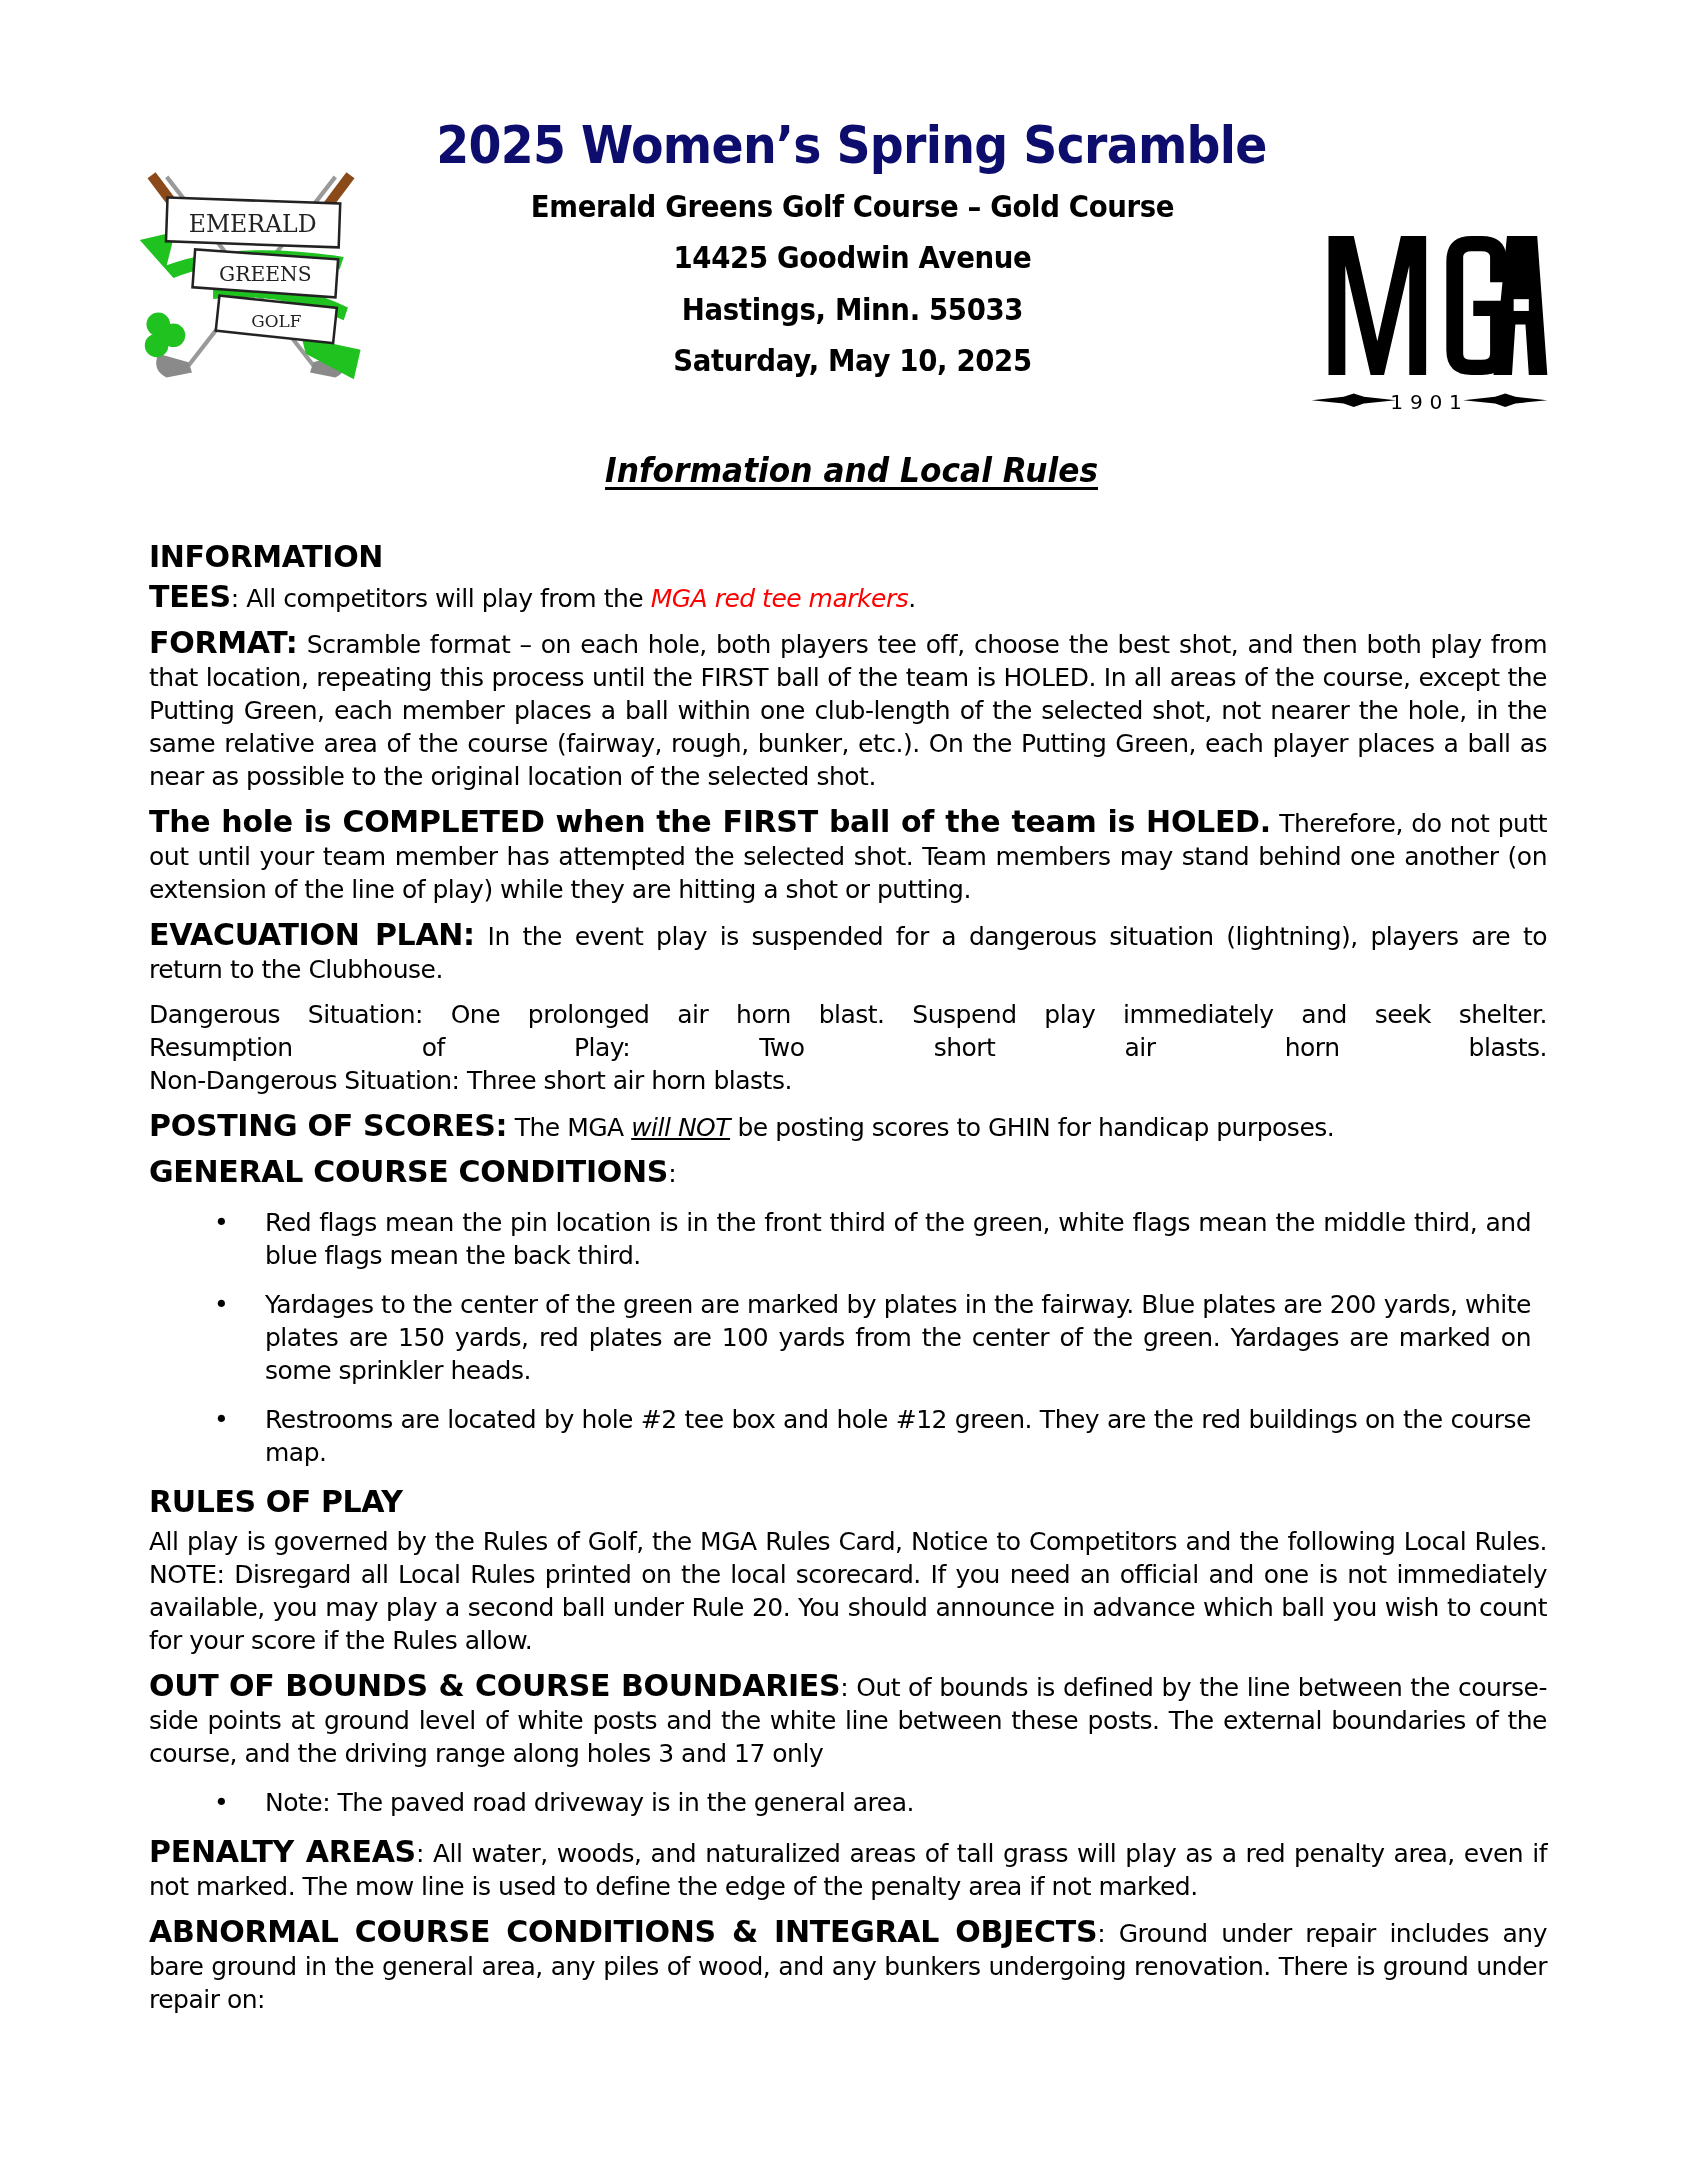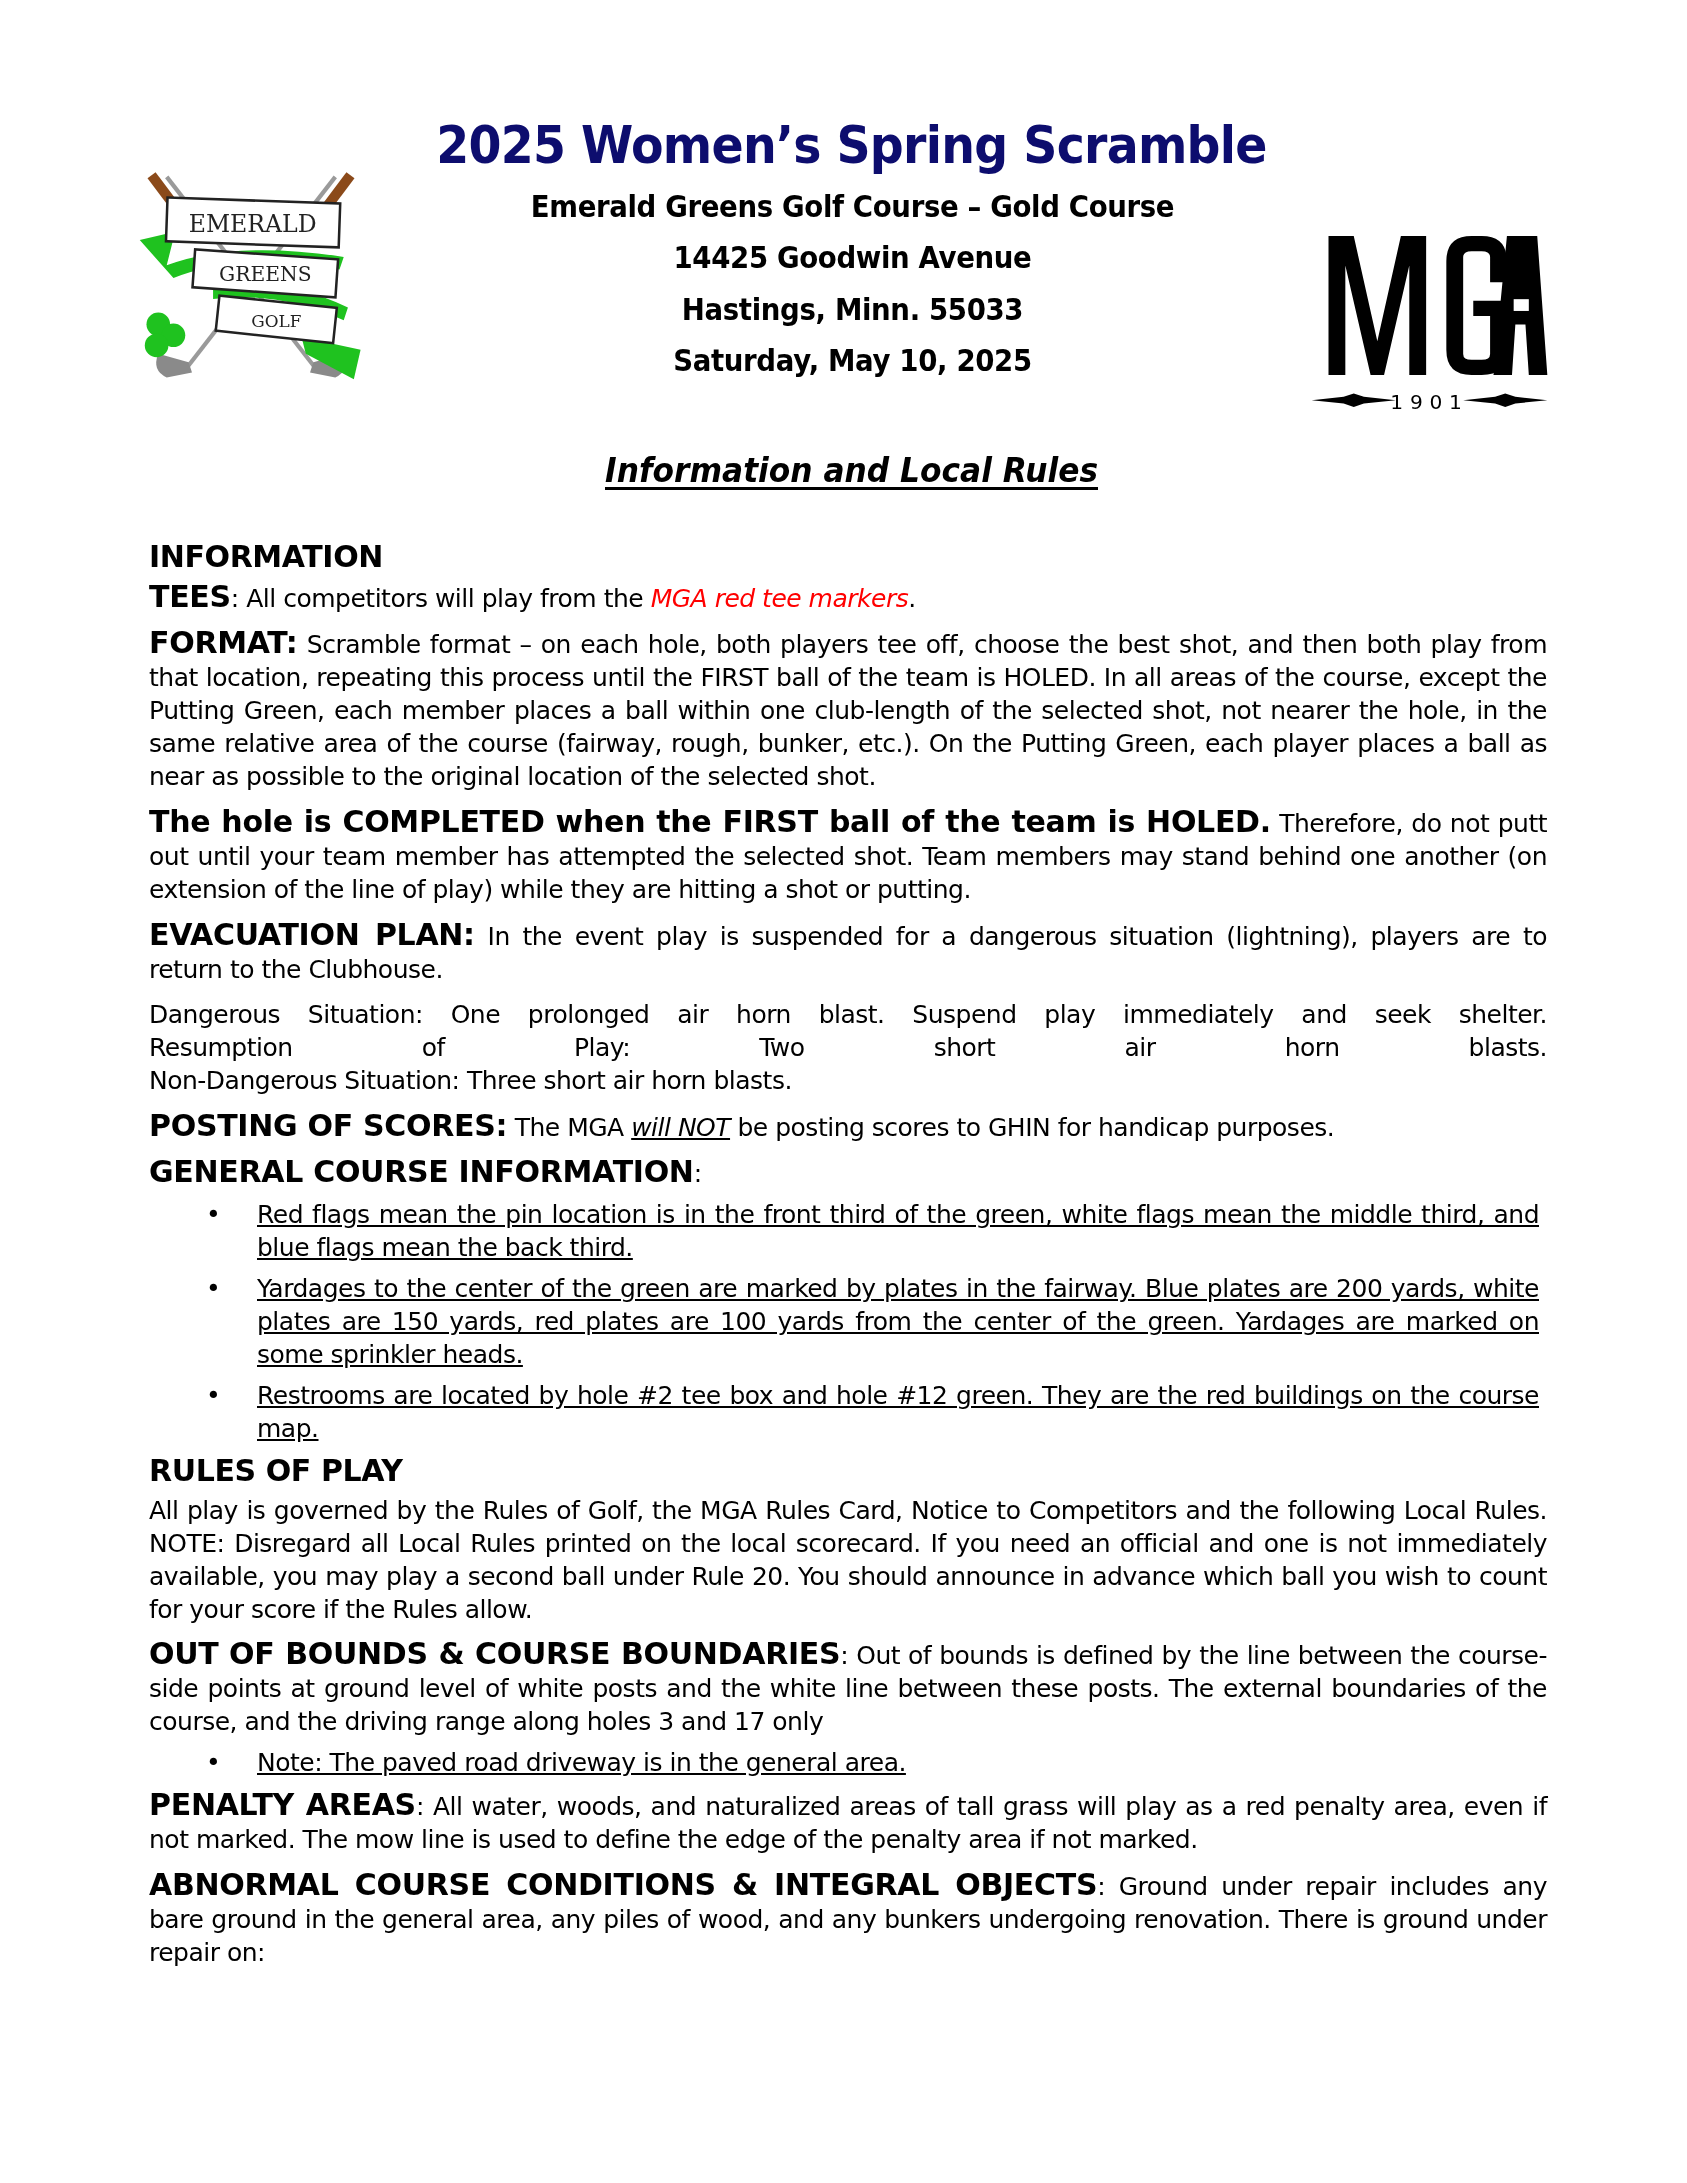--- a/index.html
+++ b/index.html
@@ -30,21 +30,21 @@
   .sec-head { font-weight: bold; font-size: 30px; 
               text-decoration-thickness: 2.5px; text-underline-offset: 4.2px; margin: 0 0 6.7px 0;
               letter-spacing: -0.4px; }
   .p { margin: 0 0 11.8px 0; text-align: justify; }
   .lbl { font-weight: bold; font-size: 30px; letter-spacing: -0.3px; }
   .red { color: #ff0000; font-weight: normal; font-style: italic; }
   .u-ital { font-style: italic; text-decoration: underline; }
   .justify-last { text-align: justify; text-align-last: justify; }
   .line { display: block; }
   ul.bul { margin: 0 0 8.4px 0; padding: 0 0 0 100px; list-style: none; }
-  ul.bul li { position: relative; margin: 8px; text-align: justify; text-decoration: underline; }
+  ul.bul li { position: relative; margin: 16px; text-align: justify; }
   ul.bul li::before { content: "\2022"; position: absolute; left: -51px; top: 0; font-size: 25px; }
 </style>
 </head>
 <body>
 
 <div class="page">
 
   <div class="logo-left">
     <svg width="236" height="236" viewBox="0 0 280 280">
 
@@ -122,21 +122,21 @@
       <span class="line justify-last">Dangerous Situation: One prolonged air horn blast. Suspend play immediately and seek shelter.</span>
       <span class="line justify-last">Resumption of Play: Two short air horn blasts.</span>
       <span class="line">Non-Dangerous Situation: Three short air horn blasts.</span>
     </div>
 
     <div class="p">
       <span class="lbl">POSTING OF SCORES:</span><span> The MGA </span><span class="u-ital">will NOT</span><span> be posting scores to GHIN for handicap purposes.</span>
     </div>
 
     <div class="p" style="margin-bottom:5px">
-      <span class="lbl">GENERAL COURSE INFORMATION</span><span>:</span>
+      <span class="lbl">GENERAL COURSE CONDITIONS</span><span>:</span>
     </div>
     <ul class="bul">
       <li>Red flags mean the pin location is in the front third of the green, white flags mean the middle third, and blue flags mean the back third.</li>
       <li>Yardages to the center of the green are marked by plates in the fairway. Blue plates are 200 yards, white plates are 150 yards, red plates are 100 yards from the center of the green. Yardages are marked on some sprinkler heads.</li>
       <li>Restrooms are located by hole #2 tee box and hole #12 green. They are the red buildings on the course map.</li>
     </ul>
 
     <div class="sec-head">RULES OF PLAY</div>
 
     <div class="p">All play is governed by the Rules of Golf, the MGA Rules Card, Notice to Competitors and the following Local Rules. NOTE: Disregard all Local Rules printed on the local scorecard. If you need an official and one is not immediately available, you may play a second ball under Rule 20. You should announce in advance which ball you wish to count for your score if the Rules allow.</div>

